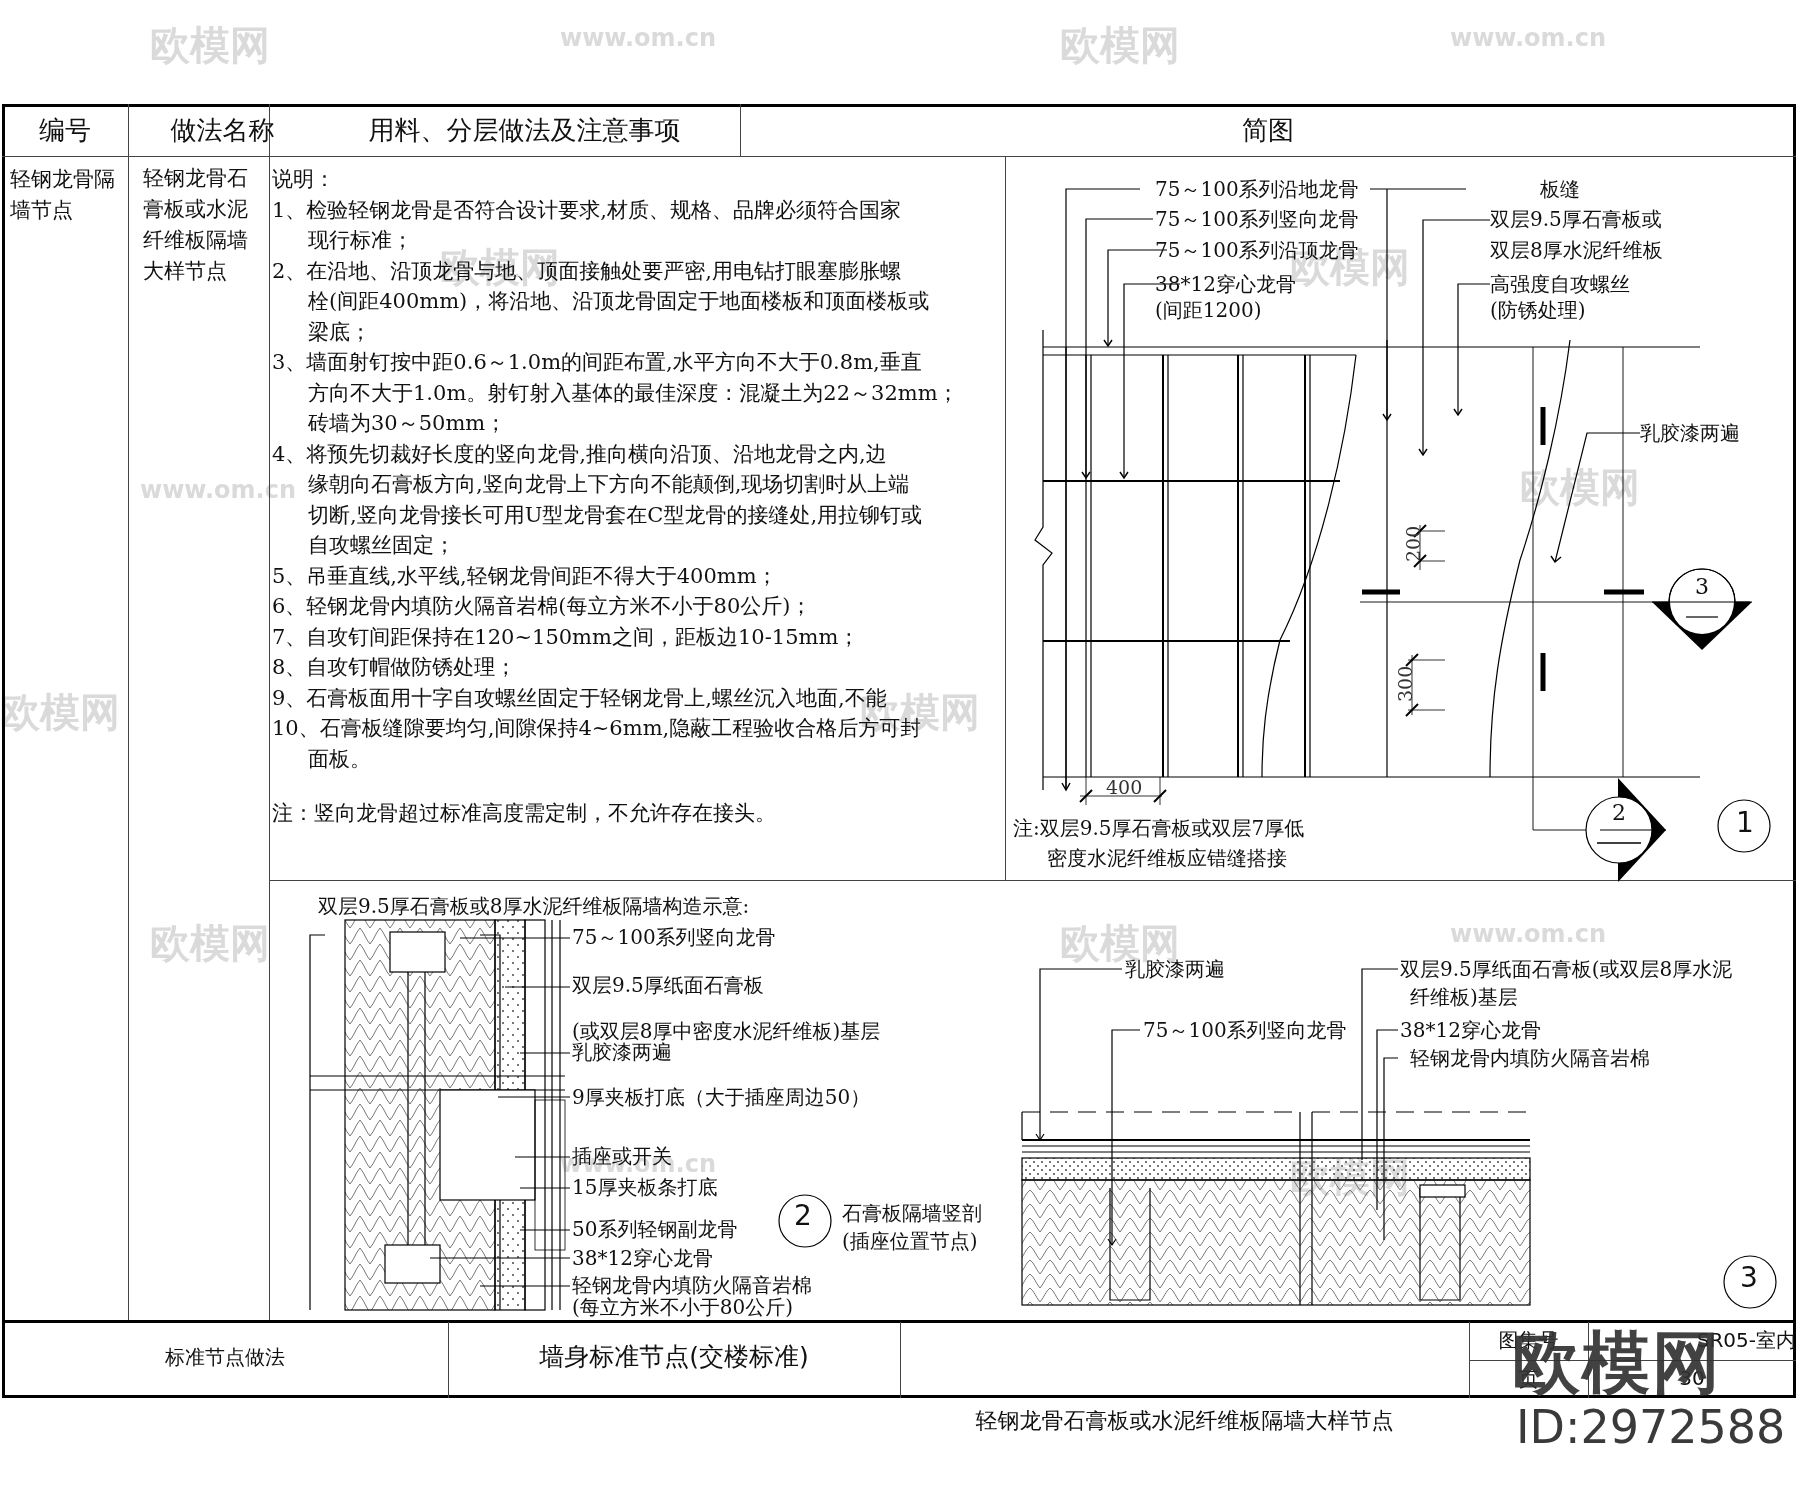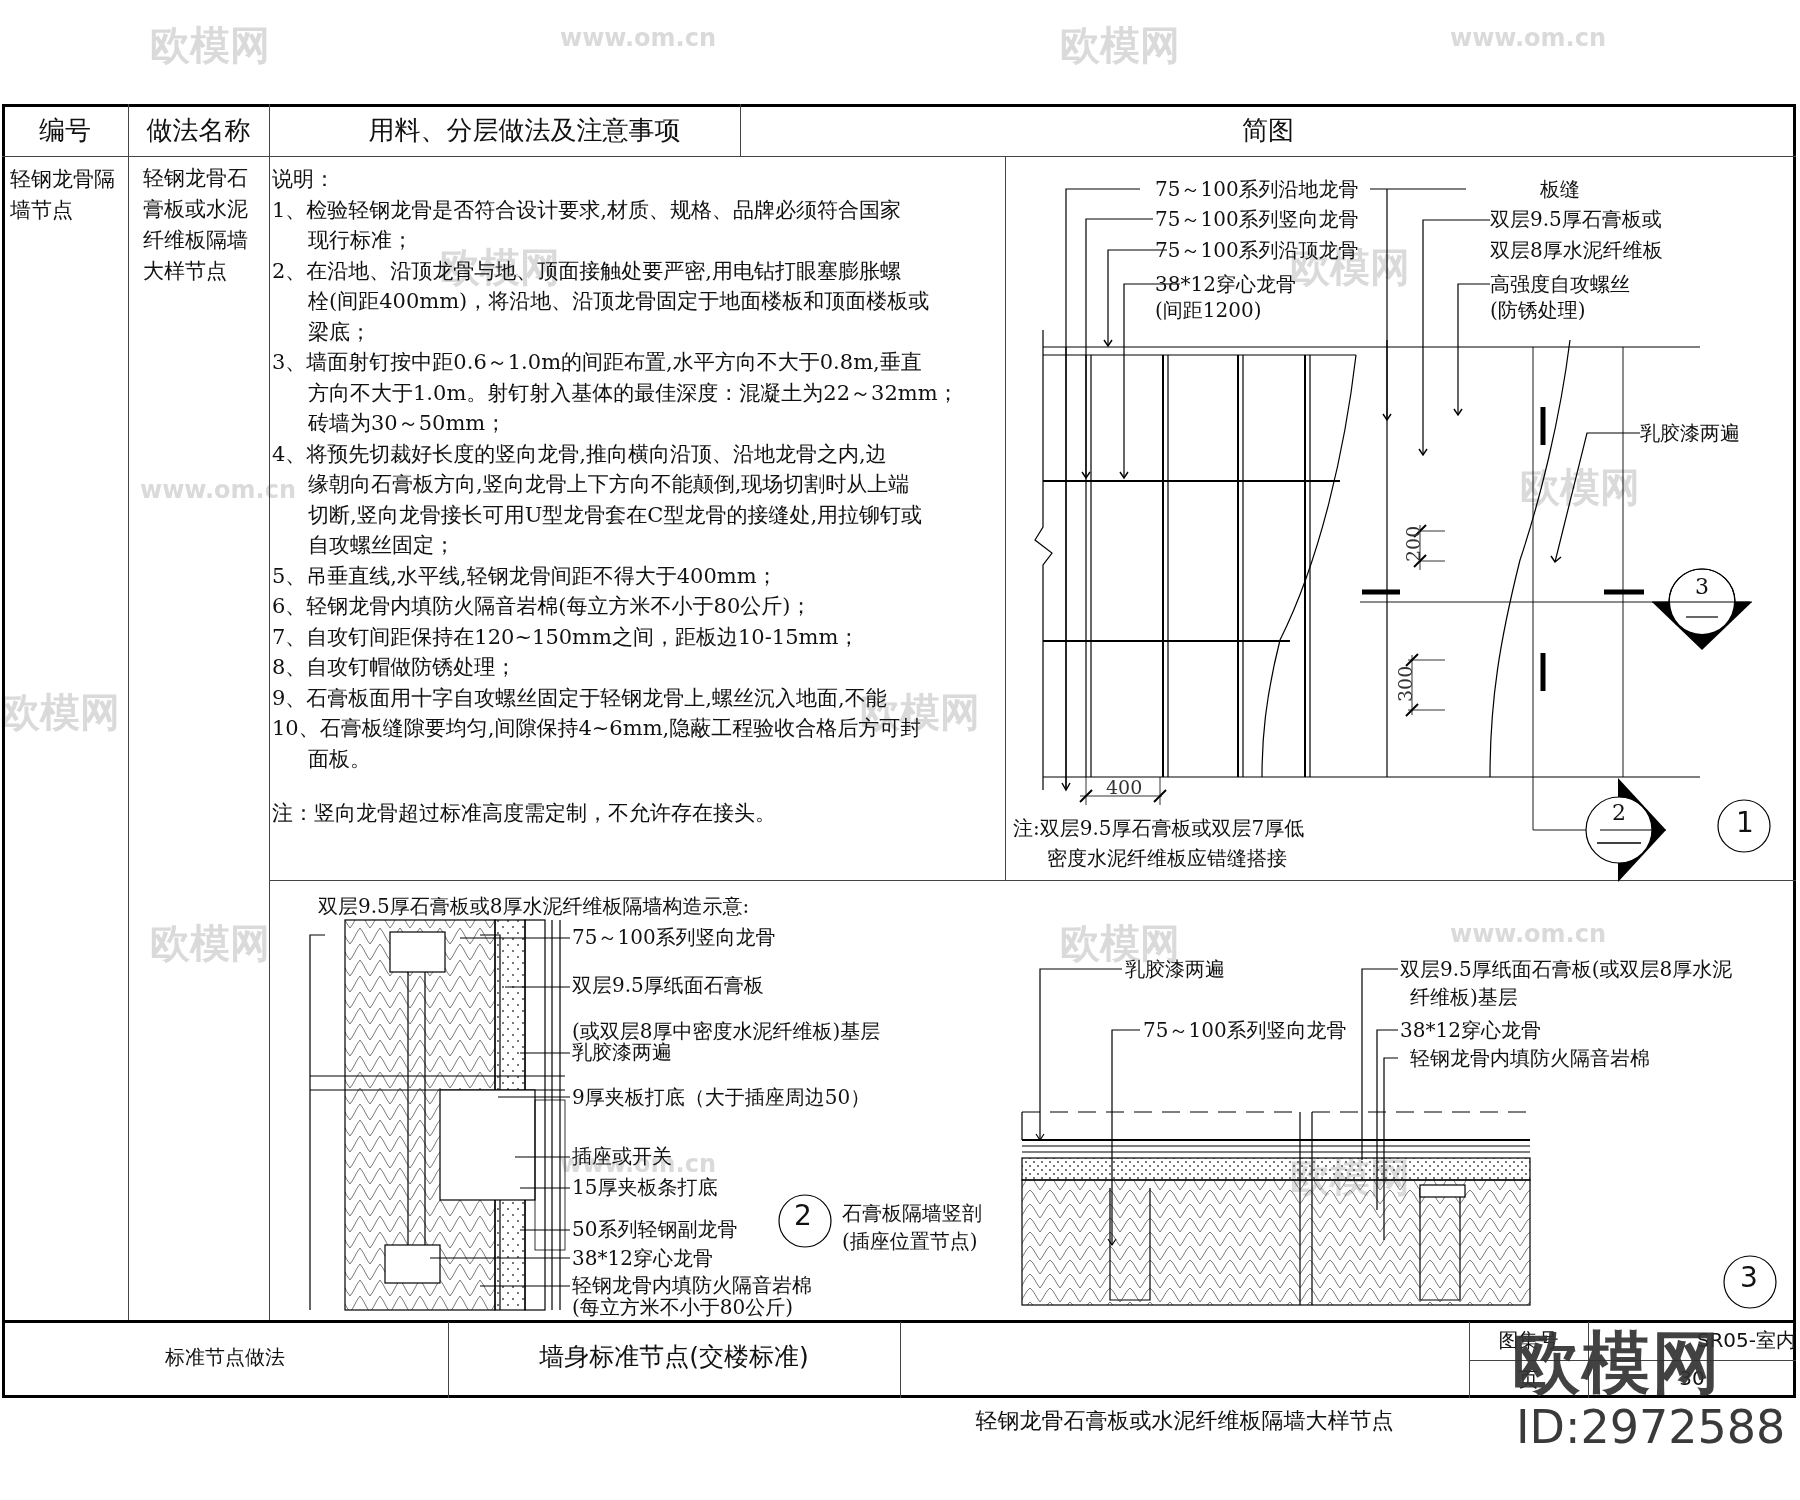--- a/index.html
+++ b/index.html
@@ -44,21 +44,21 @@
 
 <div class="hline" style="left:2px;top:156px;width:1794px;"></div>
 <div class="vline" style="left:128px;top:104px;height:1218px;"></div>
 <div class="vline" style="left:269px;top:104px;height:1218px;"></div>
 <div class="vline" style="left:740px;top:104px;height:52px;"></div>
 <div class="vline" style="left:1005px;top:156px;height:724px;"></div>
 <div class="hline" style="left:269px;top:880px;width:1527px;"></div>
 <div class="hline thick" style="left:2px;top:1320px;width:1794px;"></div>
 
 <div class="hdr" style="left:2px;width:126px;">编号</div>
-<div class="hdr" style="left:128px;width:141px;">做法名称</div>
+<div class="hdr" style="left:128px;width:141px;padding-left:24px;">做法名称</div>
 <div class="hdr" style="left:269px;width:471px;margin-left:20px;">用料、分层做法及注意事项</div>
 <div class="hdr" style="left:740px;width:1056px;">简图</div>
 
 <div class="cell-text" style="left:10px;top:164px;">
   <div>轻钢龙骨隔</div>
   <div>墙节点</div>
 </div>
 <div class="cell-text" style="left:143px;top:164px;font-family:Liberation Mono, monospace;">
   <div>轻钢龙骨石</div>
   <div>膏板或水泥</div>

